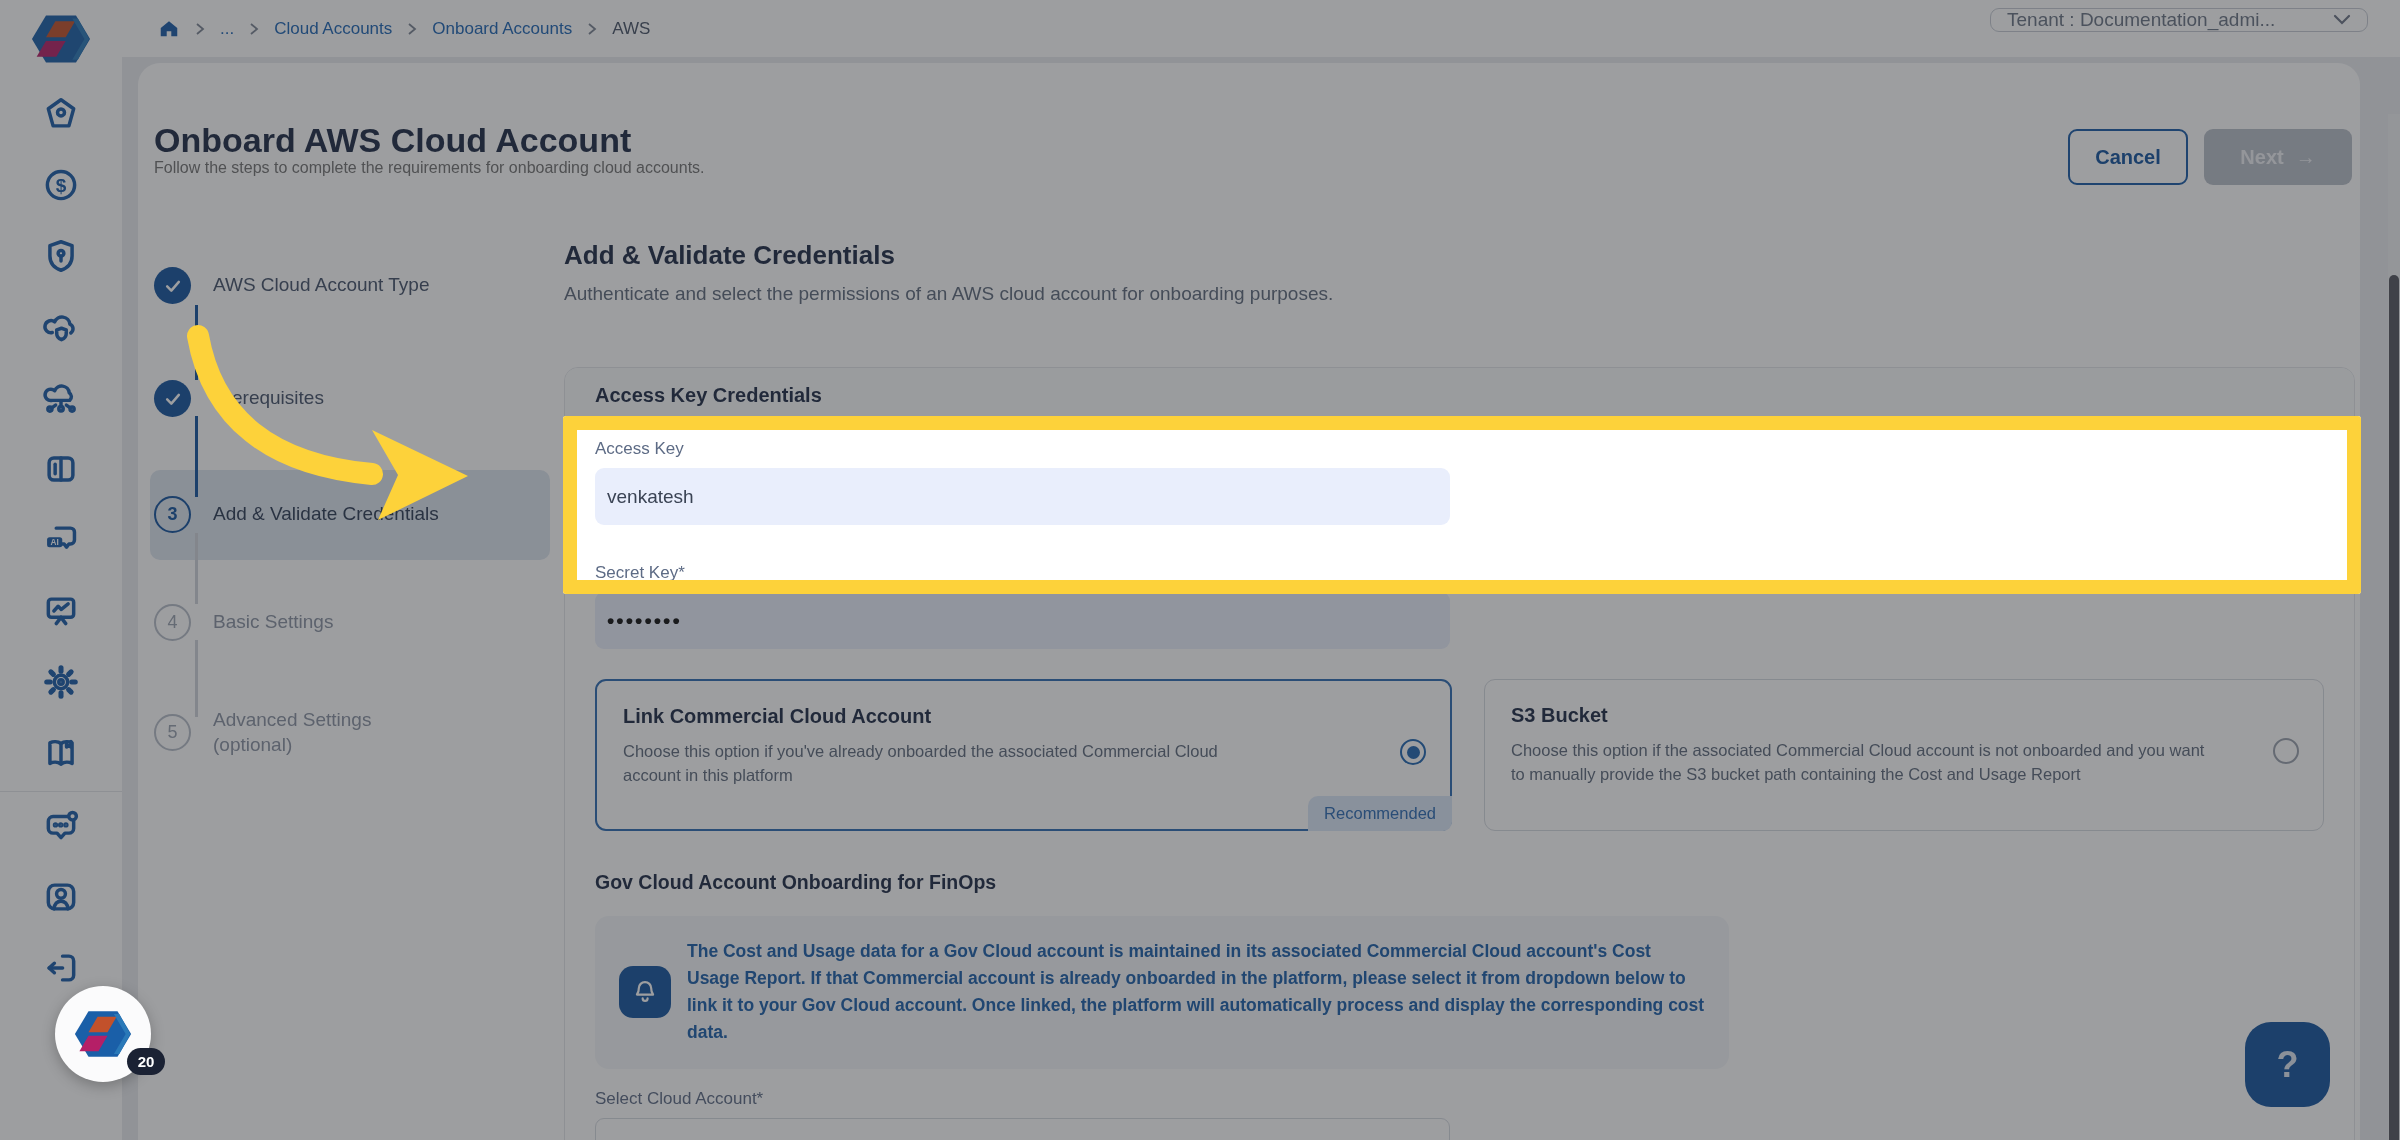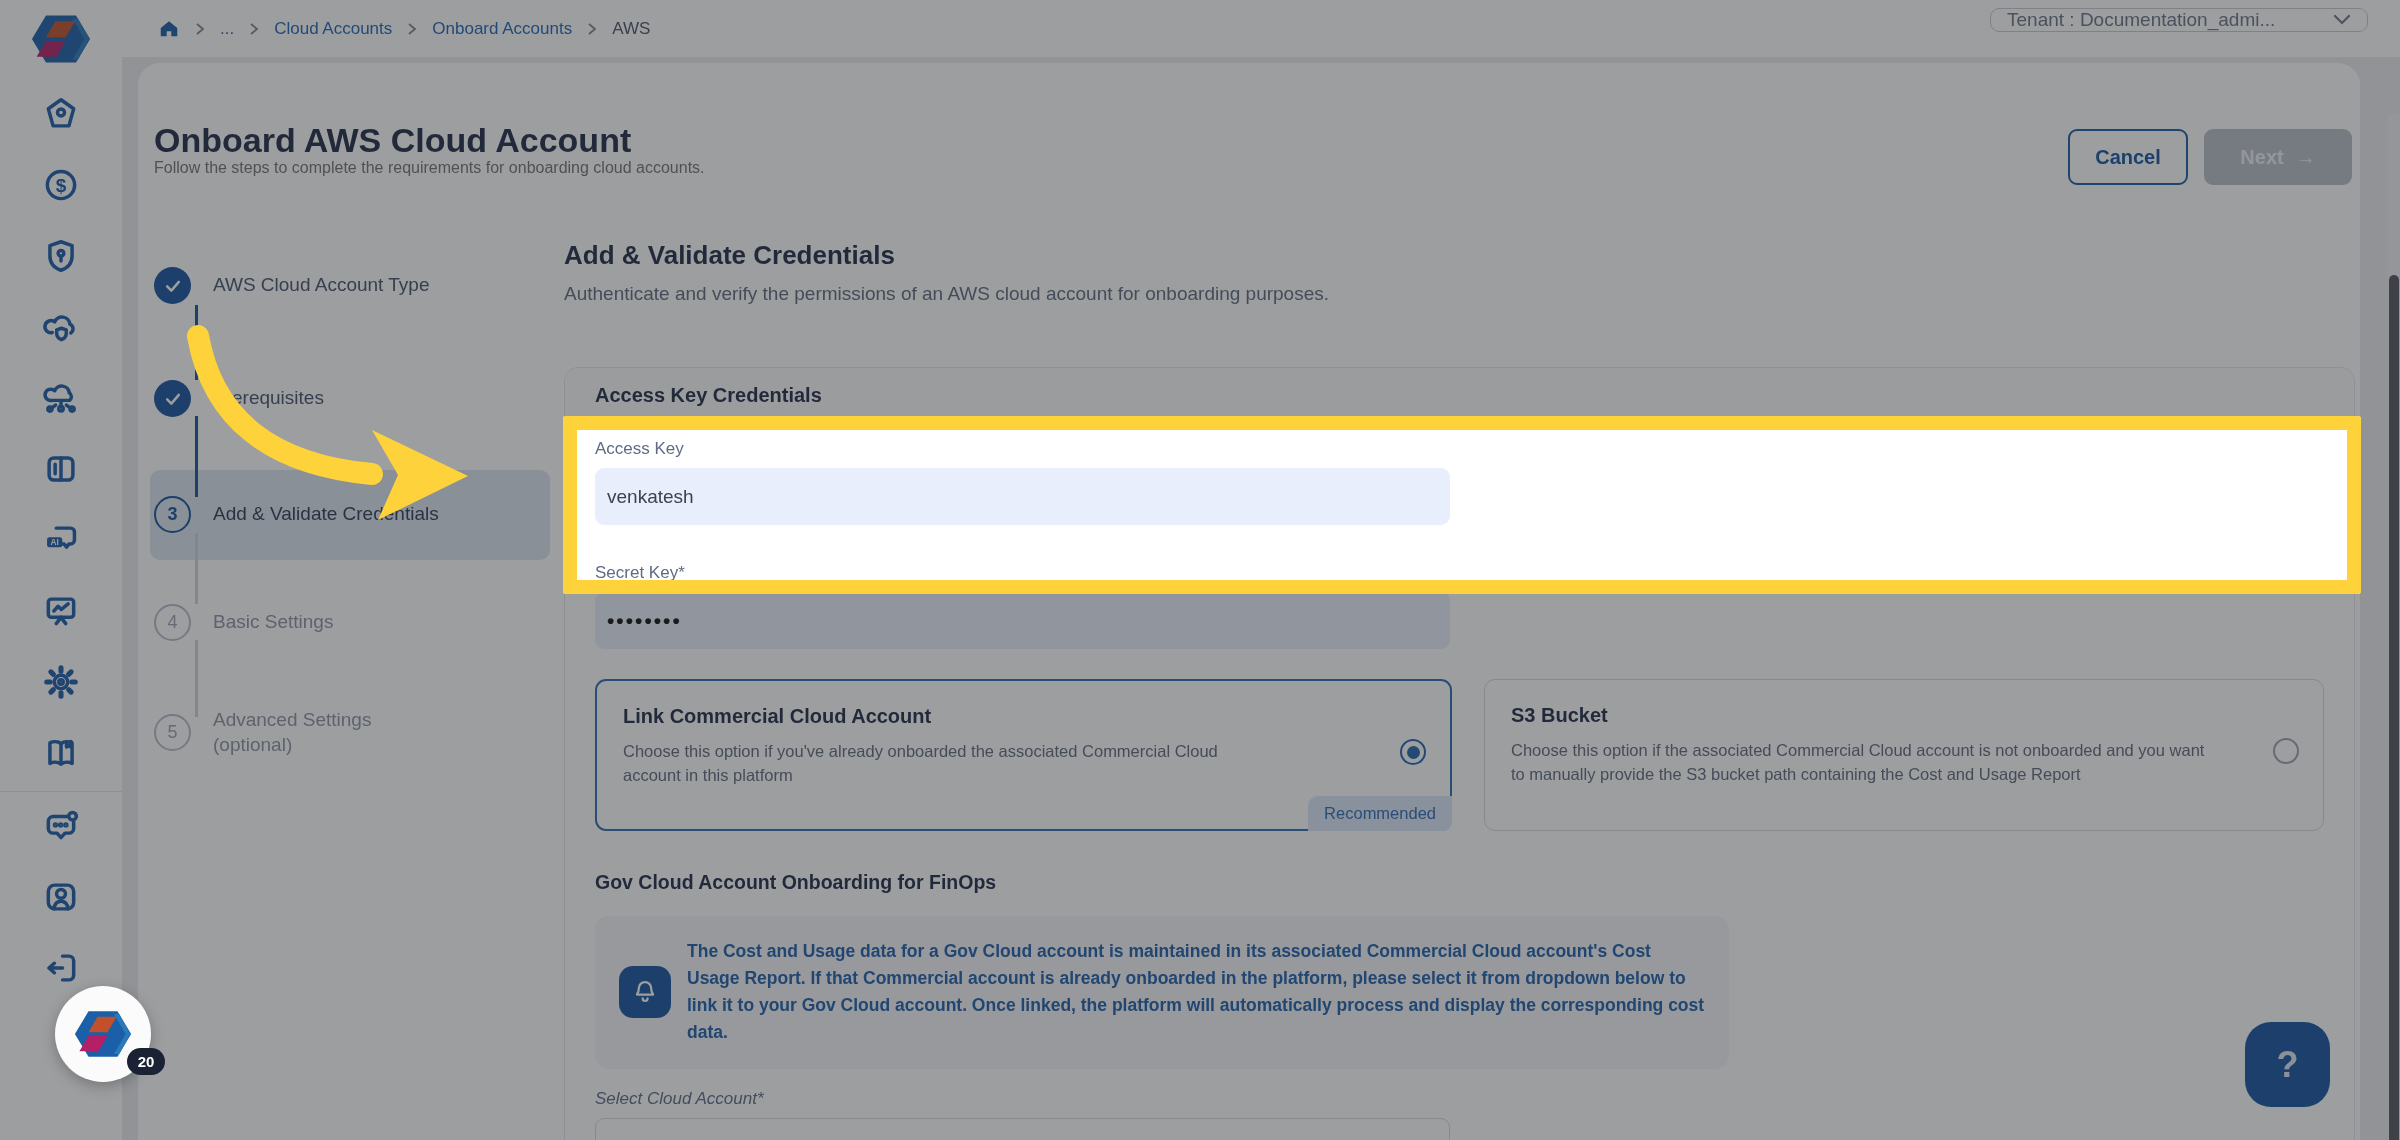--- a/index.html
+++ b/index.html
@@ -85,21 +85,21 @@
   .rec-badge { position:absolute; right:-2px; bottom:-2px; background:#dbe7f7; color:#2e6cb5;
     font-size:16.5px; padding:8px 16px; border-radius:10px 0 9px 0; }
 
   .gov-h { margin-top:40px; font-size:19.5px; font-weight:bold; color:#1e2b45; }
   .info-box { margin-top:22px; width:1134px; background:#f4f6f9; border-radius:14px; padding:22px 24px;
     display:flex; gap:16px; align-items:center; }
   .bell-sq { flex:0 0 52px; width:52px; height:52px; border-radius:14px; background:#15549e;
     display:flex; align-items:center; justify-content:center; }
   .info-txt { font-size:17.5px; font-weight:bold; color:#1d5fa9; line-height:1.55; }
 
-  .sel-label { margin-top:20px; font-size:17px; color:#5d6b85;font-style:italic; }
+  .sel-label { margin-top:20px; font-size:17px; color:#5d6b85; }
   .sel-box { margin-top:9px; width:855px; height:58px; border:1.5px solid #d6dae0; border-radius:9px;
     display:flex; align-items:center; justify-content:space-between; padding:0 24px; cursor:pointer; }
   .sel-ph { font-size:19px; color:#97a0af; }
 
   
   .sb-track { position:absolute; right:0; top:57px; bottom:0; width:12px; background:#eef0f2; }
   .sb-thumb { position:absolute; right:1px; top:218px; width:10px; height:880px; background:#54575f; border-radius:5px; }
 
   
   .spotlight { position:absolute; left:563px; top:416px; width:1798px; height:178px;
@@ -330,21 +330,21 @@
         </div>
 
         <div class="step-row" style="top:645px;">
           <div class="s-circle s-todo">5</div>
           <div class="s-label todo" style="width:225px;">Advanced Settings (optional)</div>
         </div>
       </div>
 
       <div class="form-col">
         <div class="form-h3">Add &amp; Validate Credentials</div>
-        <div class="form-desc">Authenticate and verify the permissions of an AWS cloud account for onboarding purposes.</div>
+        <div class="form-desc">Authenticate and select the permissions of an AWS cloud account for onboarding purposes.</div>
 
         <div class="sec-card">
           <div class="sec-head">Access Key Credentials</div>
           <div class="sec-body">
             <div class="f-label">Access Key</div>
             <div class="f-input">venkatesh</div>
             <div class="gap26"></div>
             <div class="f-label">Secret Key*</div>
             <div class="f-input secret">••••••••</div>
 

